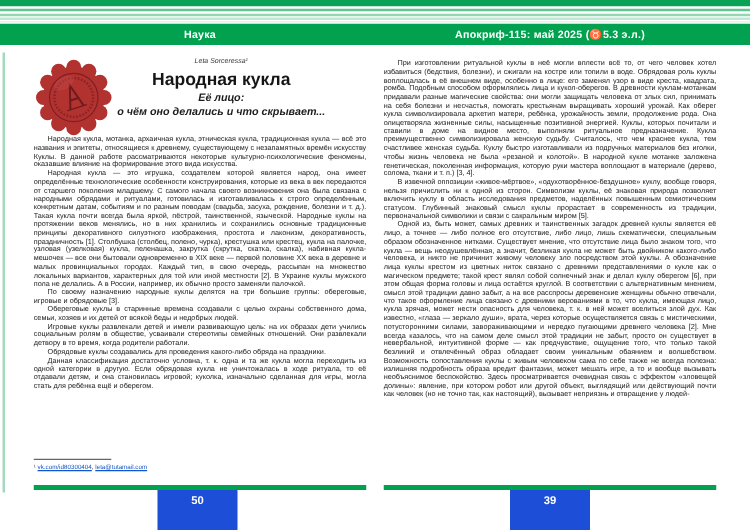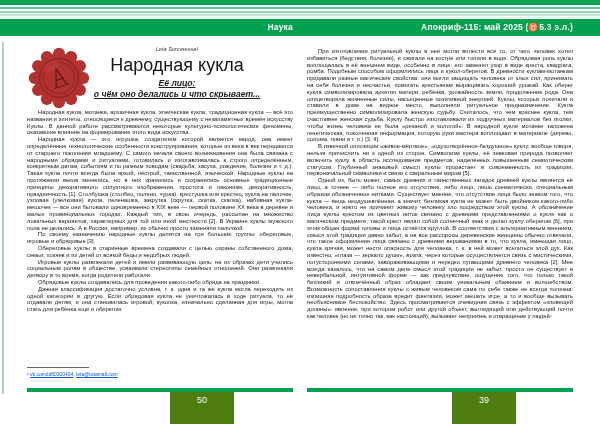--- a/index.html
+++ b/index.html
@@ -11,55 +11,54 @@
   
   .stripe{position:absolute;left:0;width:600px;}
   .st1{top:0;height:5px;background:#0aa355;}
   .st2{top:7px;height:2px;background:#63c492;}
   .st3{top:10.5px;height:2px;background:#93d6b1;}
   .st4{top:14px;height:1.5px;background:#bfe7d1;}
   .st5{top:16.5px;height:1px;background:#ddf1e5;}
   
   .header-bar{position:absolute;left:0;top:19px;width:600px;height:17px;background:#01a14f;}
   .header-bar span{
-    position:absolute;top:0;height:31px;line-height:17px;text-align:right;
+    position:absolute;top:0;height:31px;line-height:17px;text-align:center;
     color:#ffffff;font-weight:bold;font-size:8.5px;letter-spacing:.2px;
   }
   .hdr-left{left:27px;width:266px;}
   .hdr-right{left:307px;width:266px;}
   
   .edge-line{position:absolute;left:2px;top:42px;width:2px;height:352px;background:#a5d9bd;}
   
   .page{position:absolute;top:45px;width:266px;height:340px;}
   .page-left{left:27px;}
   .page-right{left:307px;}
   
   .seal{position:absolute;left:1px;top:2px;}
   .heading{position:absolute;left:33px;top:1px;width:234px;text-align:center;color:#111;}
   .author{font-size:5.6px;font-style:italic;color:#3a3a3a;margin-bottom:3px;}
-  .title{font-size:18px;font-weight:normal;margin:0 0 2px 0;color:#151515;}
-  .subtitle{font-size:8.6px;font-weight:bold;font-style:italic;color:#1c1c1c;line-height:11px;text-decoration:underline;}
+  .title{font-size:14px;font-weight:bold;margin:0 0 2px 0;color:#151515;}
+  .subtitle{font-size:8.6px;font-weight:bold;font-style:italic;color:#1c1c1c;line-height:11px;}
   
   .body-text{color:#222;font-size:5.8px;line-height:6.8px;text-align:justify;}
   .page-left .body-text{padding-top:64px;}
   .page-right .body-text{padding-top:3px;}
   .body-text p{margin:0;text-indent:11px;}
   
   .footnote-area{position:absolute;left:0;top:322px;width:266px;}
   .footnote-rule{width:62px;border-top:0.8px solid #666;margin-bottom:2.5px;}
   .footnote{font-size:5px;color:#333;}
   .footnote a{color:#1155cc;text-decoration:underline;cursor:pointer;}
   
   .bottom-bar{position:absolute;top:388px;width:266px;height:3.5px;background:#01a14f;}
   .bb-left{left:27px;} .bb-right{left:307px;}
   .pagenum-box{
-    position:absolute;top:391.5px;width:64px;height:33px;background:#4d7c0f;
-    color:#fff;font-weight:normal;font-size:9px;text-align:center;padding-top:3px;
+    position:absolute;top:391.5px;width:64px;height:33px;background:#1d4ed8;
+    color:#fff;font-weight:bold;font-size:9px;text-align:center;padding-top:3px;
     box-sizing:border-box;
-    margin-left:44px;
   }
   .pn-left{left:126px;} .pn-right{left:408px;}
 </style>
 </head>
 <body>
 
 <div class="stripe st1"></div>
 <div class="stripe st2"></div>
 <div class="stripe st3"></div>
 <div class="stripe st4"></div>

